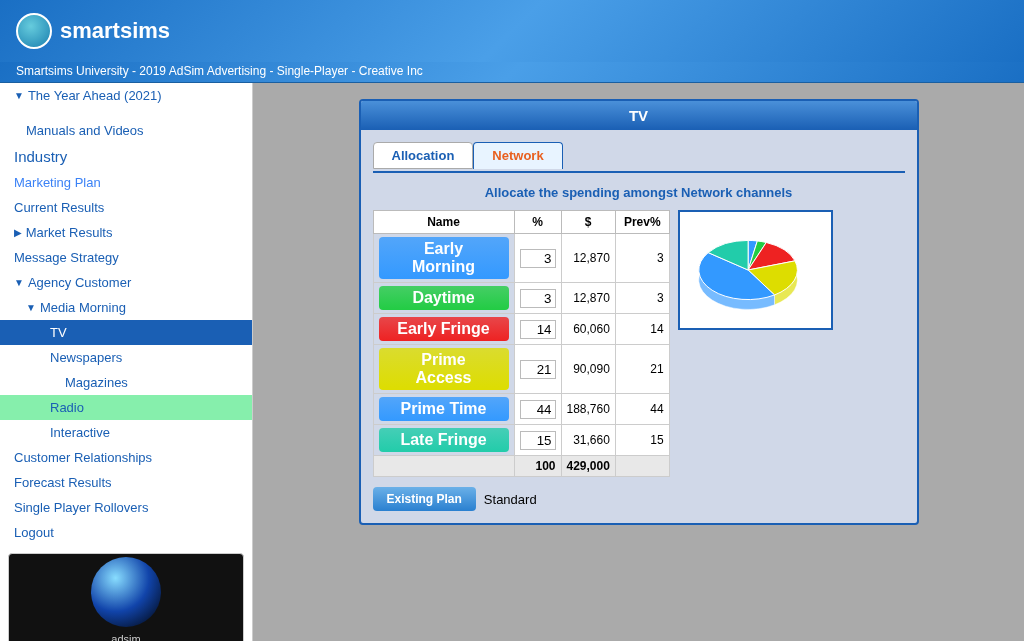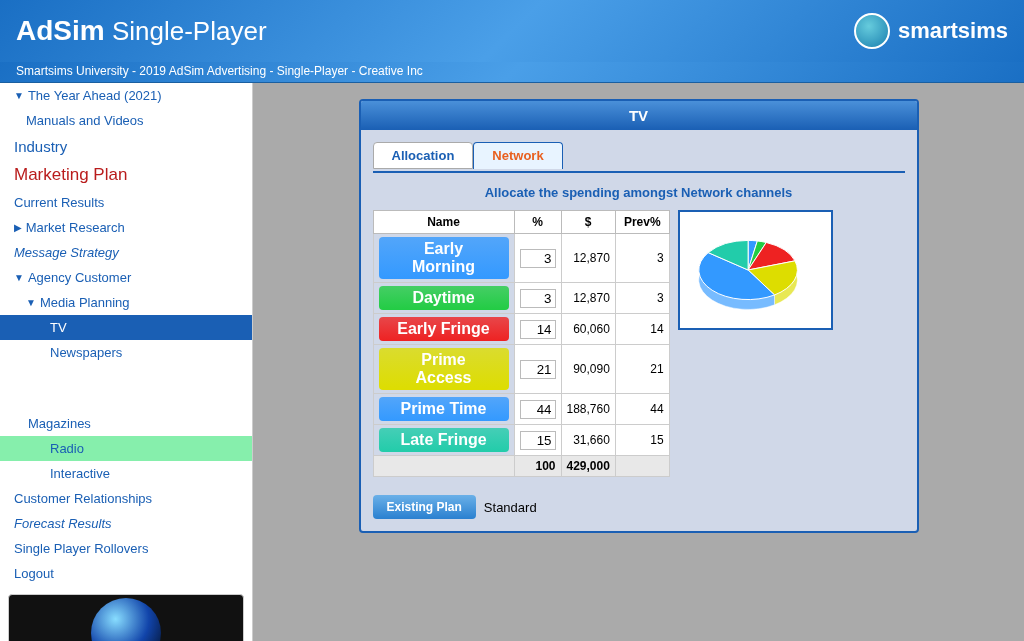--- a/index.html
+++ b/index.html
@@ -153,101 +153,98 @@
       display: flex;
       align-items: center;
       justify-content: center;
     }
 
     
     .existing-plan-row {
       display: flex;
       align-items: center;
       gap: 8px;
-      margin-top: 18px;
+      margin-top: 10px;
     }
     .existing-plan-btn {
       background: linear-gradient(to bottom, #6ab0e8, #2a80d0);
       color: white;
       border: none;
       border-radius: 4px;
       padding: 5px 14px;
       font-size: 12px;
       font-weight: bold;
       cursor: pointer;
     }
   </style>
 </head>
 <body>
 
 <div class="header">
-  <div>
-    <span style="color:white;font-size:28px;font-weight:900;">AdSim</span><span style="color:white;font-size:26px;font-weight:400;"> Single-Player</span>
-  </div>
   <div class="logo-area">
     <div class="logo-circle"></div>
     <span class="logo-text">smartsims</span>
   </div>
 </div>
 <div class="header-subtitle">Smartsims University - 2019 AdSim Advertising - Single-Player - Creative Inc</div>
 
 <div class="main-layout">
 
   <div class="sidebar">
     <div id="sidebar-items-container">
         <div style="padding: 5px 10px 5px 14px; cursor: pointer; color: rgb(26, 95, 180); background: white; font-size: 13px; white-space: nowrap; display: flex; align-items: center; gap: 4px;">
           <span style="font-size: 10px;">▼</span>
           <span>The Year Ahead (2021)</span>
         </div>
-        <div style="padding: 5px 10px 5px 26px; cursor: pointer; color: rgb(26, 95, 180); background: white; font-size: 13px; white-space: nowrap; display: flex; align-items: flex-start; gap: 4px;">
+        <div style="padding: 5px 10px 5px 26px; cursor: pointer; color: rgb(26, 95, 180); background: white; font-size: 13px; white-space: nowrap; display: flex; align-items: flex-start; gap: 4px; margin-top: 10px;">
           <span>Manuals and Videos</span>
         </div>
         <div style="padding: 5px 10px 5px 14px; cursor: pointer; color: rgb(26, 95, 180); background: white; font-size: 15px; white-space: nowrap; display: flex; align-items: center; gap: 4px;">
           <span>Industry</span>
         </div>
-        <div style="padding: 5px 10px 5px 14px; cursor: pointer; color: #b91c1c; background: white; font-size: 17px; white-space: nowrap; display: flex; align-items: center; gap: 4px;">
+        <div style="padding: 5px 10px 5px 14px; cursor: pointer; color: #3b82f6; background: white; font-size: 13px; white-space: nowrap; display: flex; align-items: center; gap: 4px;">
           <span>Marketing Plan</span>
         </div>
         <div style="padding: 5px 10px 5px 14px; cursor: pointer; color: rgb(26, 95, 180); background: white; font-size: 13px; white-space: nowrap; display: flex; align-items: center; gap: 4px;">
           <span>Current Results</span>
         </div>
         <div style="padding: 5px 10px 5px 14px; cursor: pointer; color: rgb(26, 95, 180); background: white; font-size: 13px; white-space: nowrap; display: flex; align-items: center; gap: 4px;">
           <span style="font-size: 10px;">▶</span>
-          <span>Market Research</span>
-        </div>
-        <div style="padding: 5px 10px 5px 14px; cursor: pointer; color: rgb(26, 95, 180); background: white; font-size: 13px; white-space: nowrap; display: flex; align-items: center; gap: 4px; font-style: italic;">
+          <span>Market Results</span>
+        </div>
+        <div style="padding: 5px 10px 5px 14px; cursor: pointer; color: rgb(26, 95, 180); background: white; font-size: 13px; white-space: nowrap; display: flex; align-items: center; gap: 4px;">
           <span>Message Strategy</span>
         </div>
         <div style="padding: 5px 10px 5px 14px; cursor: pointer; color: rgb(26, 95, 180); background: white; font-size: 13px; white-space: nowrap; display: flex; align-items: center; gap: 4px;">
           <span style="font-size: 10px;">▼</span>
           <span>Agency Customer</span>
         </div>
         <div style="padding: 5px 10px 5px 26px; cursor: pointer; color: rgb(26, 95, 180); background: white; font-size: 13px; white-space: nowrap; display: flex; align-items: center; gap: 4px;">
           <span style="font-size: 10px;">▼</span>
-          <span>Media Planning</span>
+          <span>Media Morning</span>
         </div>
         <div style="padding: 5px 10px 5px 50px; cursor: pointer; color: white; background: rgb(26, 95, 180); font-size: 13px; white-space: nowrap; display: flex; align-items: center; gap: 4px;">
           <span>TV</span>
         </div>
         <div style="padding: 5px 10px 5px 50px; cursor: pointer; color: rgb(26, 95, 180); background: white; font-size: 13px; white-space: nowrap; display: flex; align-items: center; gap: 4px;">
           <span>Newspapers</span>
         </div>
-        <div style="padding: 5px 10px 5px 28px; cursor: pointer; color: rgb(26, 95, 180); background: white; font-size: 13px; white-space: nowrap; display: flex; align-items: center; gap: 4px; margin-top: 46px;">
+        <div style="padding: 5px 10px 5px 65px; cursor: pointer; color: rgb(26, 95, 180); background: white; font-size: 13px; white-space: nowrap; display: flex; align-items: center; gap: 4px;">
           <span>Magazines</span>
         </div>
         <div style="padding: 5px 10px 5px 50px; cursor: pointer; color: rgb(26, 95, 180); background: #86efac; font-size: 13px; white-space: nowrap; display: flex; align-items: center; gap: 4px;">
           <span>Radio</span>
         </div>
         <div style="padding: 5px 10px 5px 50px; cursor: pointer; color: rgb(26, 95, 180); background: white; font-size: 13px; white-space: nowrap; display: flex; align-items: center; gap: 4px;">
           <span>Interactive</span>
         </div>
         <div style="padding: 5px 10px 5px 14px; cursor: pointer; color: rgb(26, 95, 180); background: white; font-size: 13px; white-space: nowrap; display: flex; align-items: center; gap: 4px;">
           <span>Customer Relationships</span>
         </div>
-        <div style="padding: 5px 10px 5px 14px; cursor: pointer; color: rgb(26, 95, 180); background: white; font-size: 13px; white-space: nowrap; display: flex; align-items: center; gap: 4px; font-style: italic;">
+        <div style="padding: 5px 10px 5px 14px; cursor: pointer; color: rgb(26, 95, 180); background: white; font-size: 13px; white-space: nowrap; display: flex; align-items: center; gap: 4px;">
           <span>Forecast Results</span>
         </div>
         <div style="padding: 5px 10px 5px 14px; cursor: pointer; color: rgb(26, 95, 180); background: white; font-size: 13px; white-space: nowrap; display: flex; align-items: center; gap: 4px;">
           <span>Single Player Rollovers</span>
         </div>
         <div style="padding: 5px 10px 5px 14px; cursor: pointer; color: rgb(26, 95, 180); background: white; font-size: 13px; white-space: nowrap; display: flex; align-items: center; gap: 4px;">
           <span>Logout</span>
         </div>
       </div>
     <div class="sidebar-ad">

